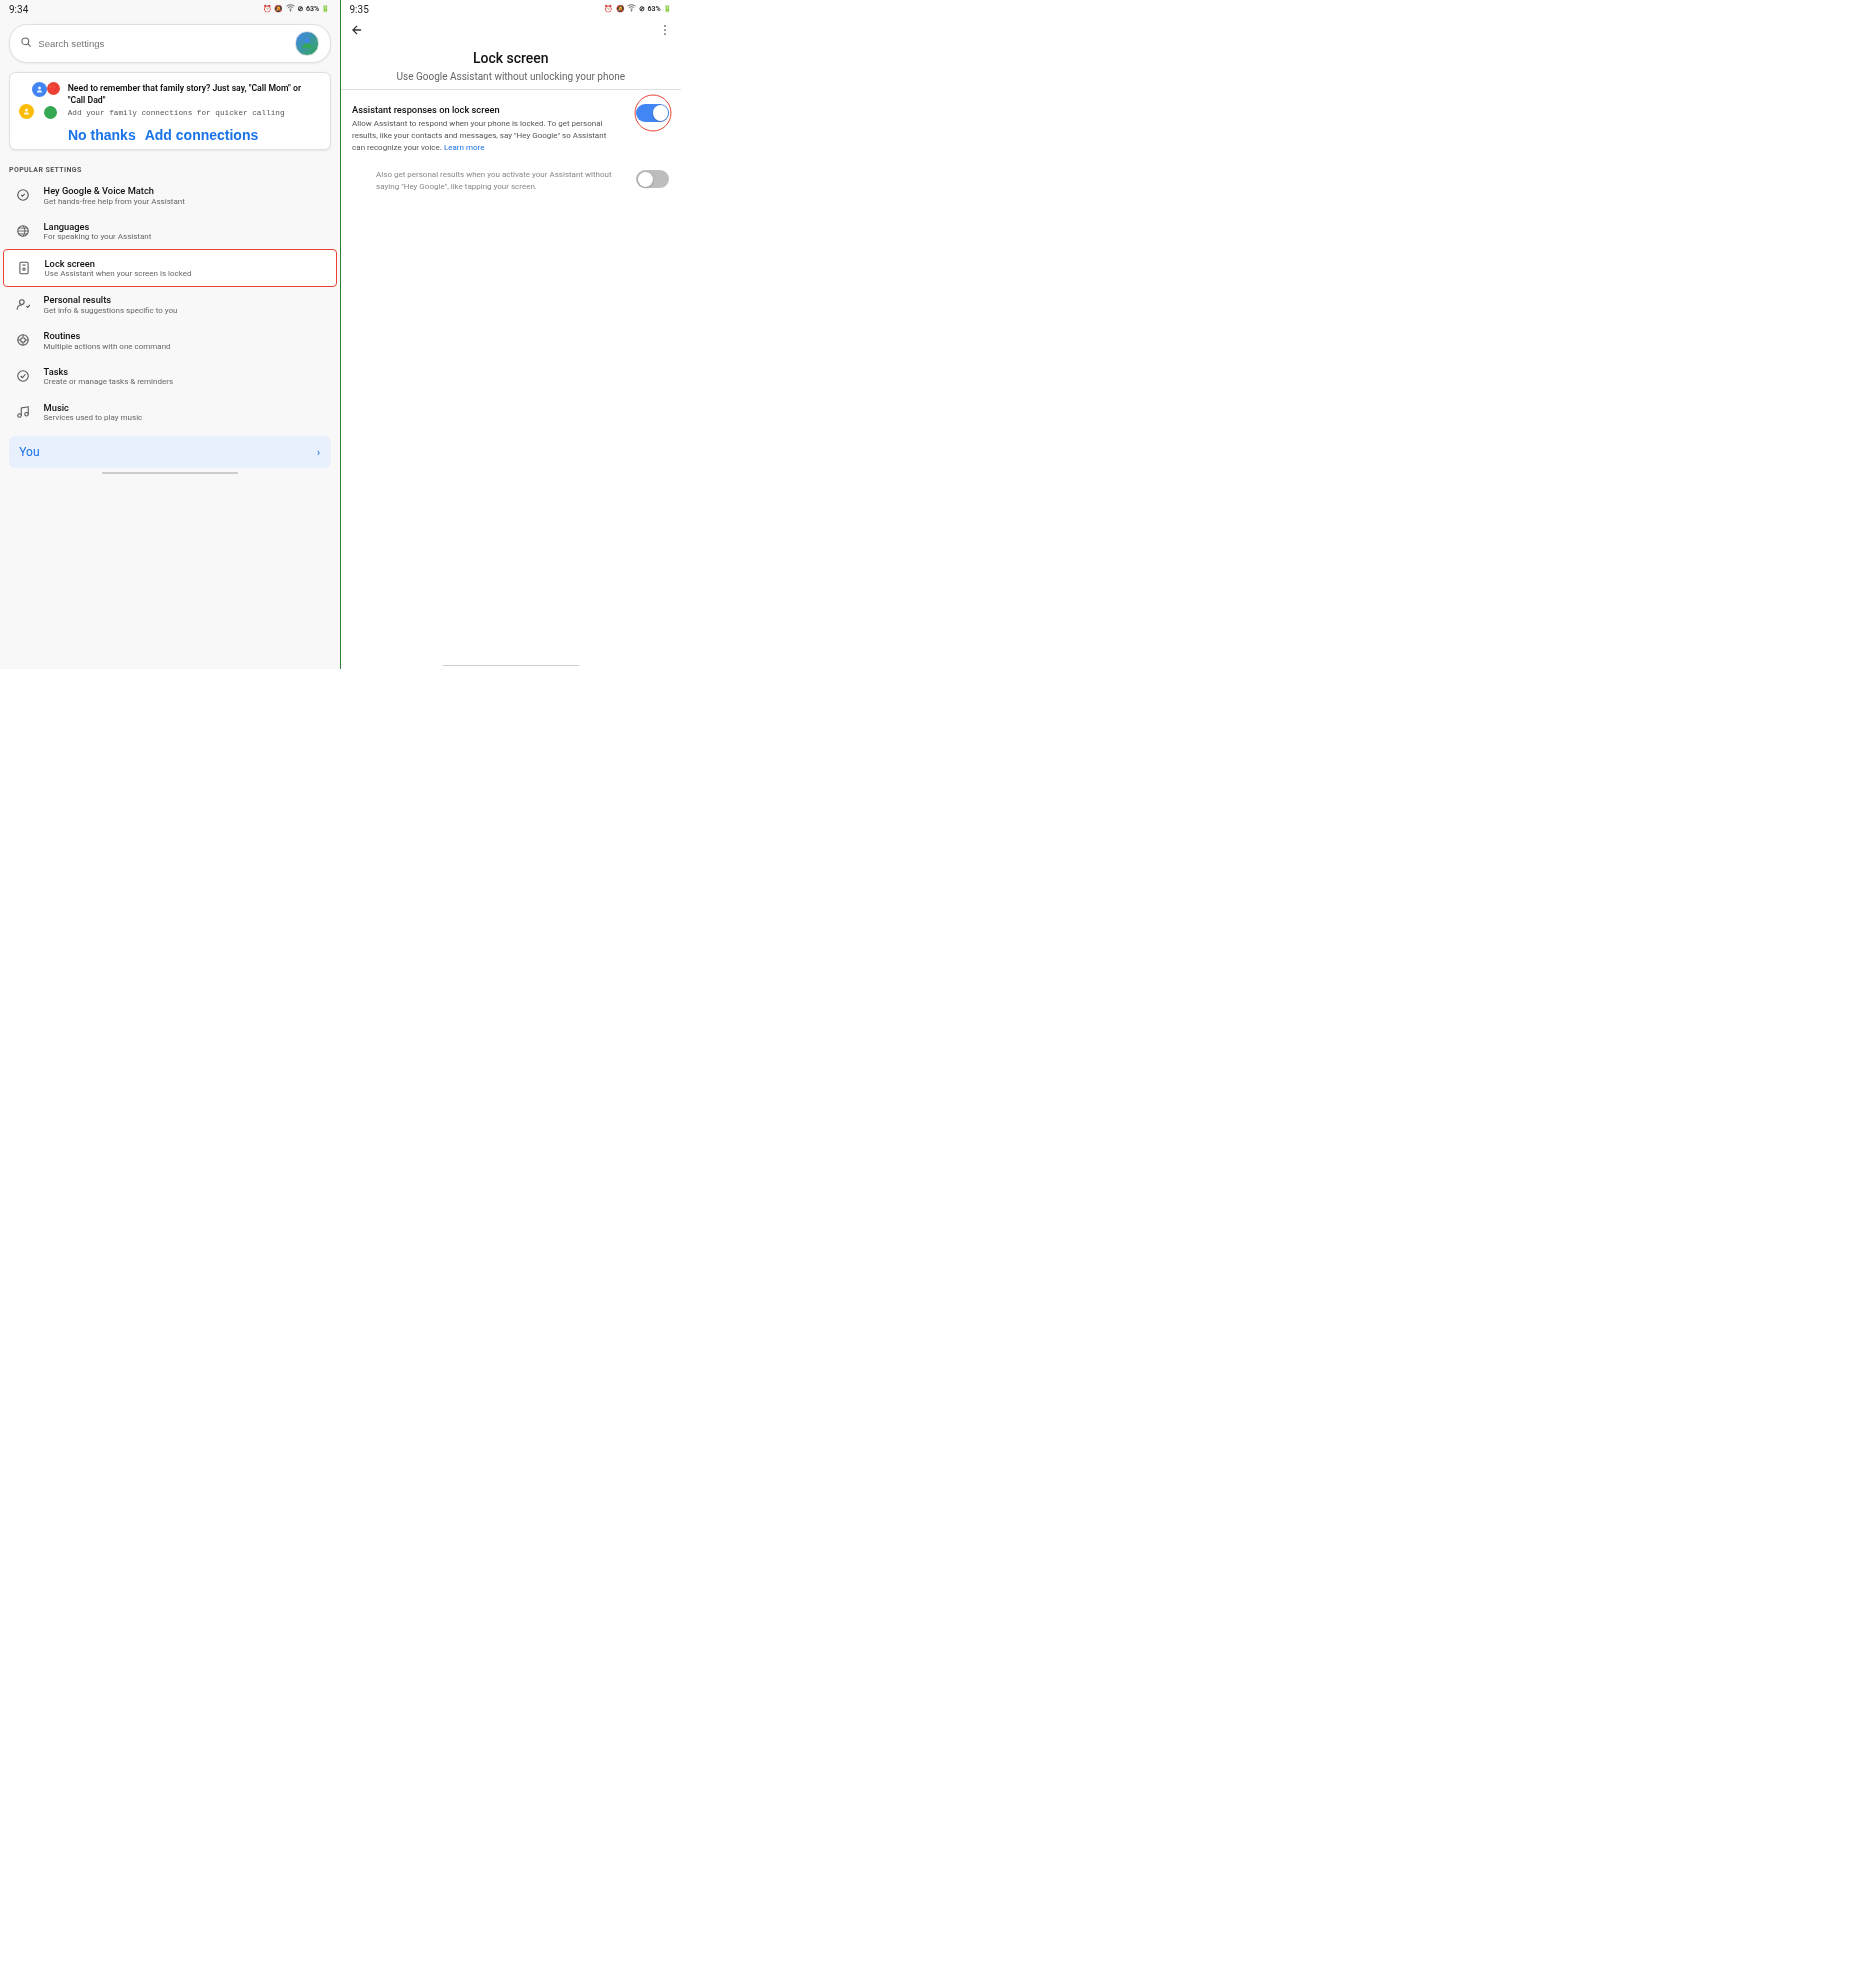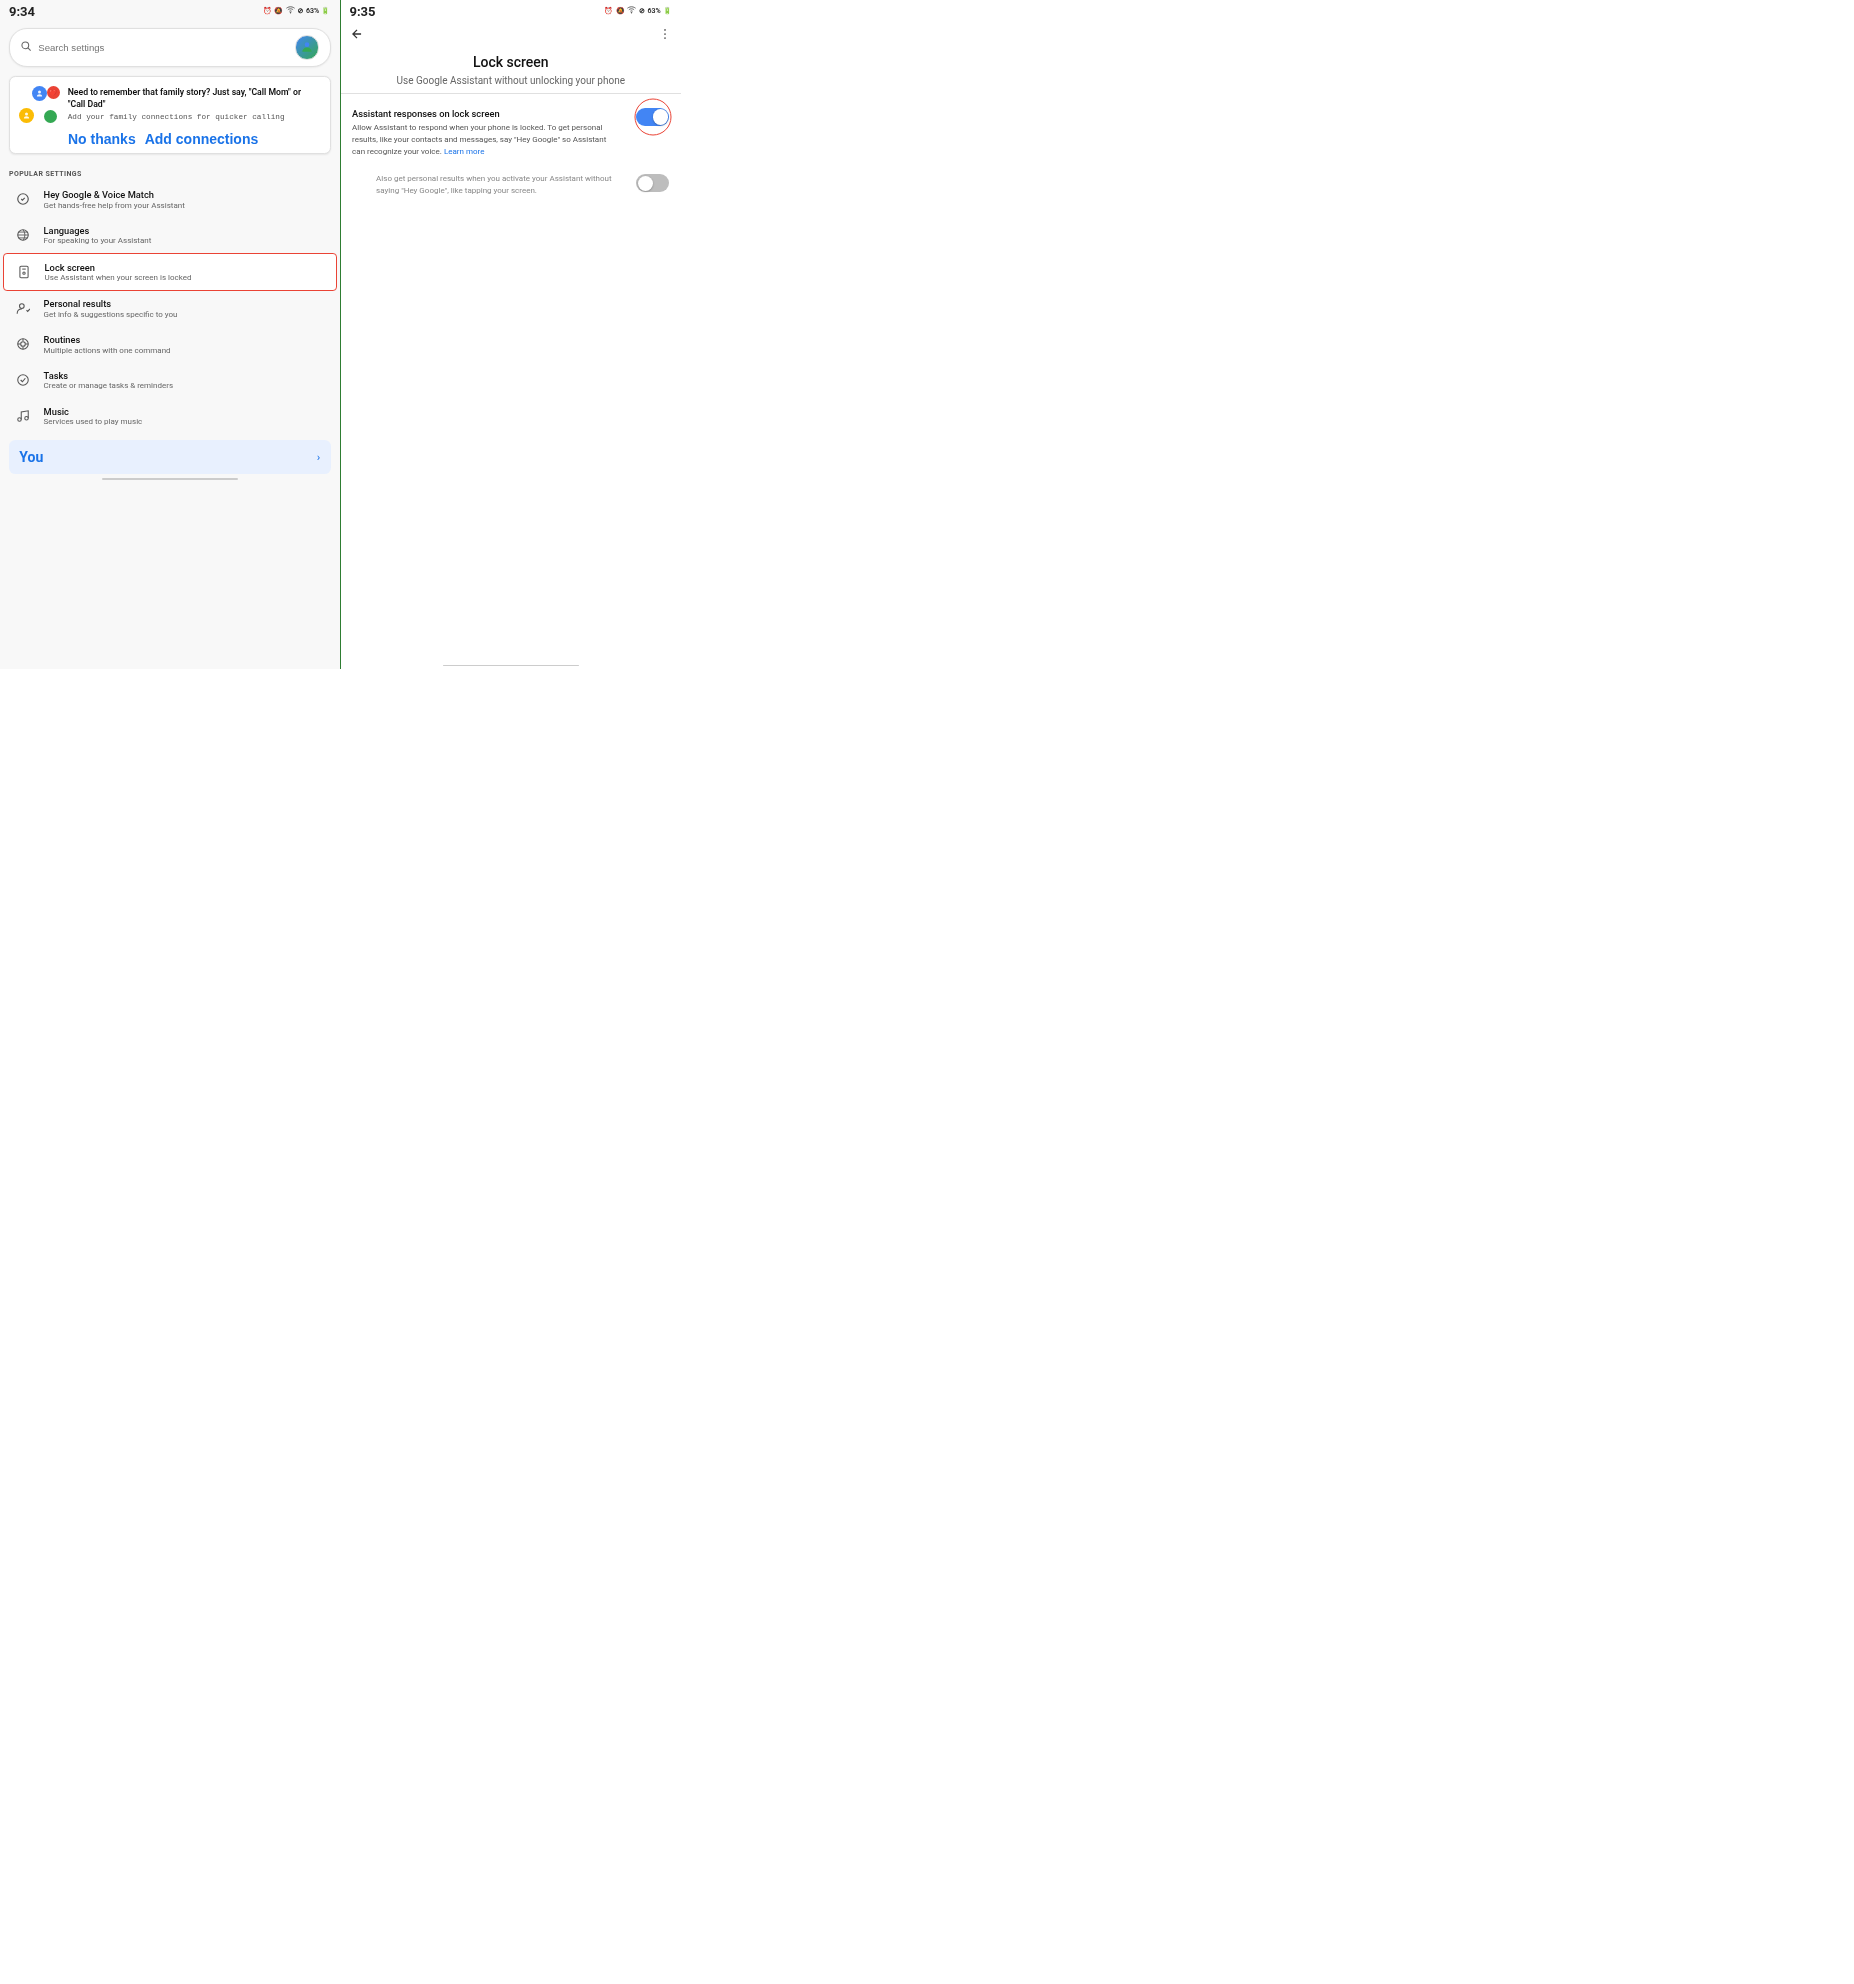--- a/index.html
+++ b/index.html
@@ -38,22 +38,22 @@
       padding: 3.9px 9px 2.6px 9px;
       background: #f8f8f8;
       font-size: 7.7px;
       font-weight: 600;
       color: #222;
     }
     .right-panel .status-bar {
       background: #fff;
     }
     .status-bar .time {
-      font-size: 13px;
-      font-weight: 700;
+      font-size: 10px;
+      font-weight: 400;
     }
     .status-icons {
       display: flex;
       gap: 2.6px;
       align-items: center;
       font-size: 7px;
     }
 
     
     .search-bar {
@@ -207,22 +207,22 @@
       margin: 6.4px 9px 0 9px;
       background: #e8f0fe;
       border-radius: 6.4px;
       padding: 9px 10.3px;
       display: flex;
       align-items: center;
       justify-content: space-between;
       cursor: pointer;
     }
     .you-card h3 {
-      font-size: 14px;
-      font-weight: 700;
+      font-size: 12px;
+      font-weight: 400;
       color: #1a73e8;
     }
     .chevron {
       font-size: 11.6px;
       color: #1a73e8;
     }
 
     
     .scroll-indicator {
       height: 1.9px;

